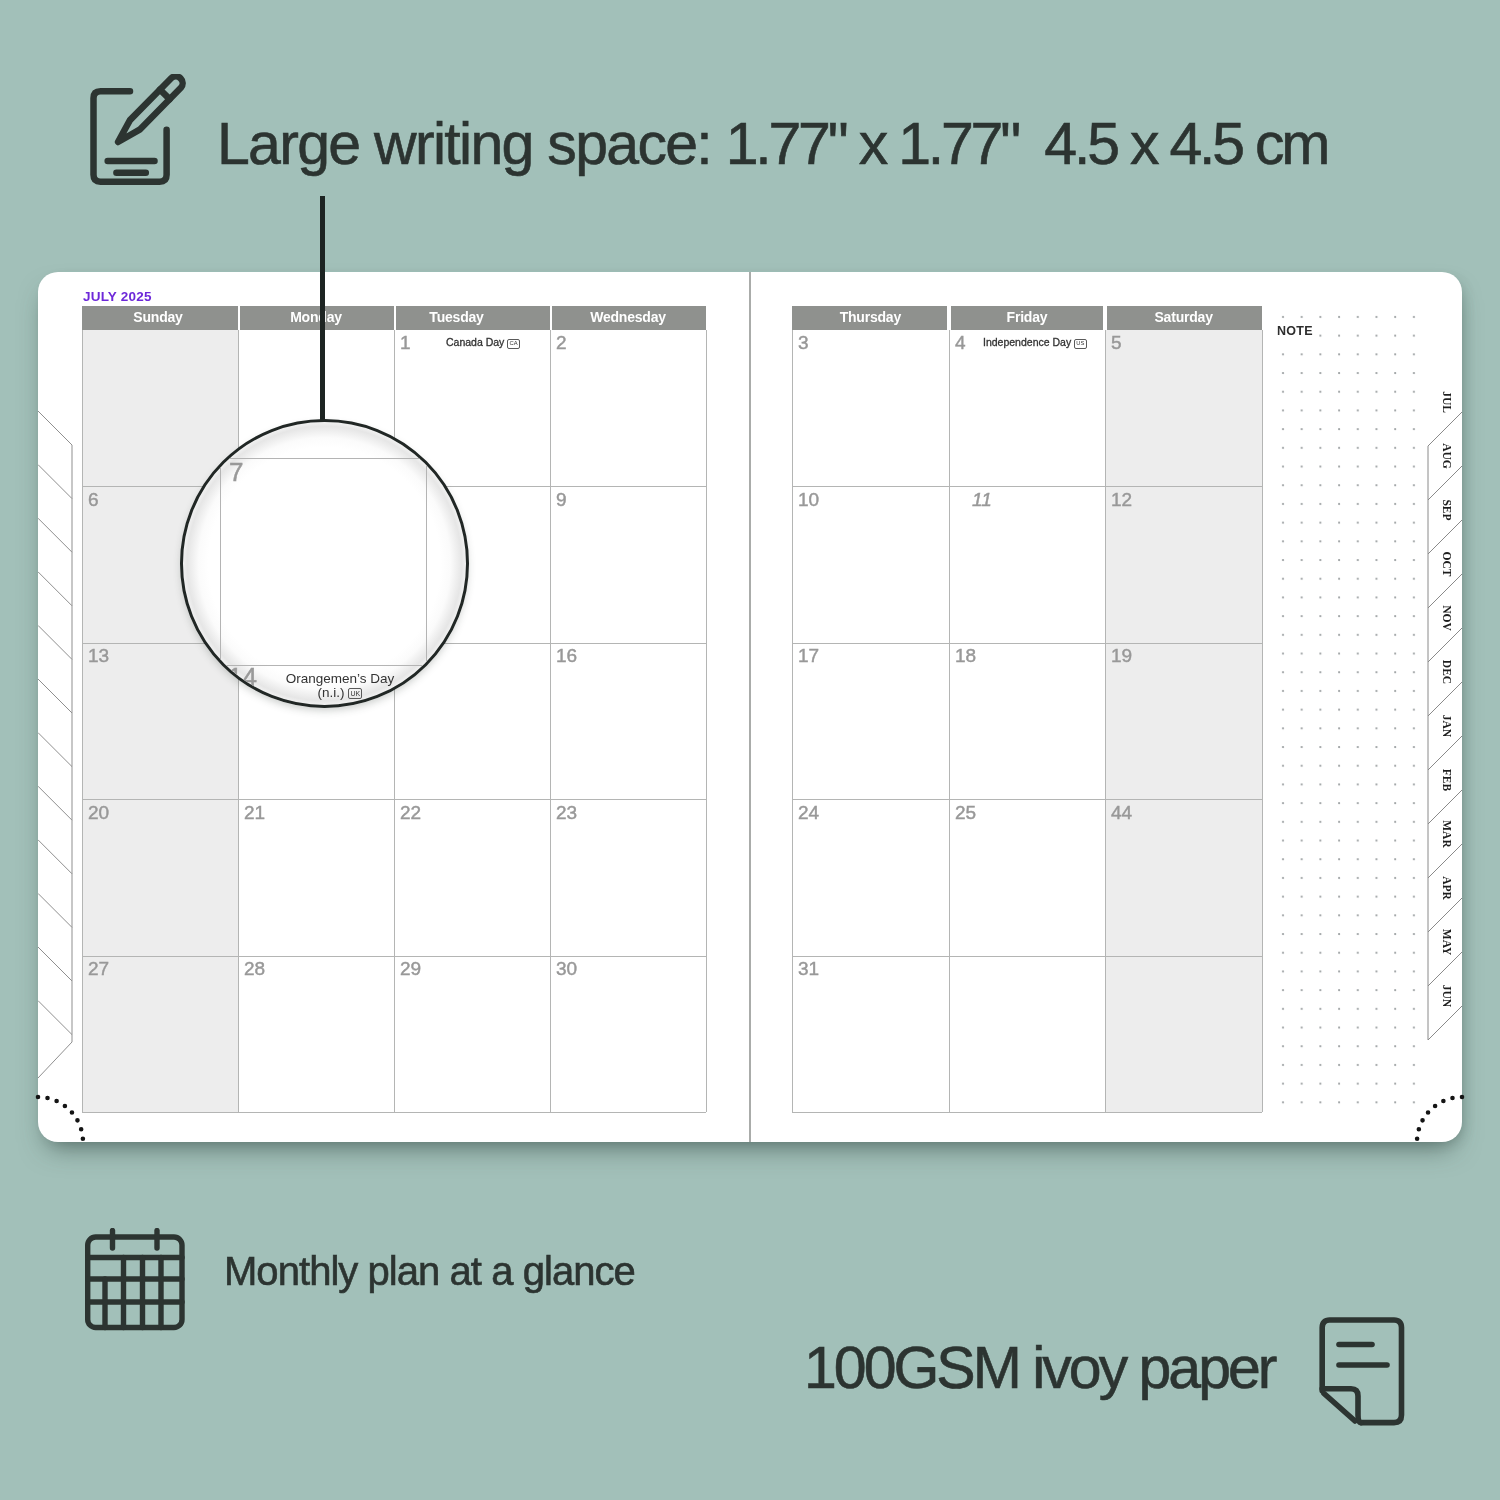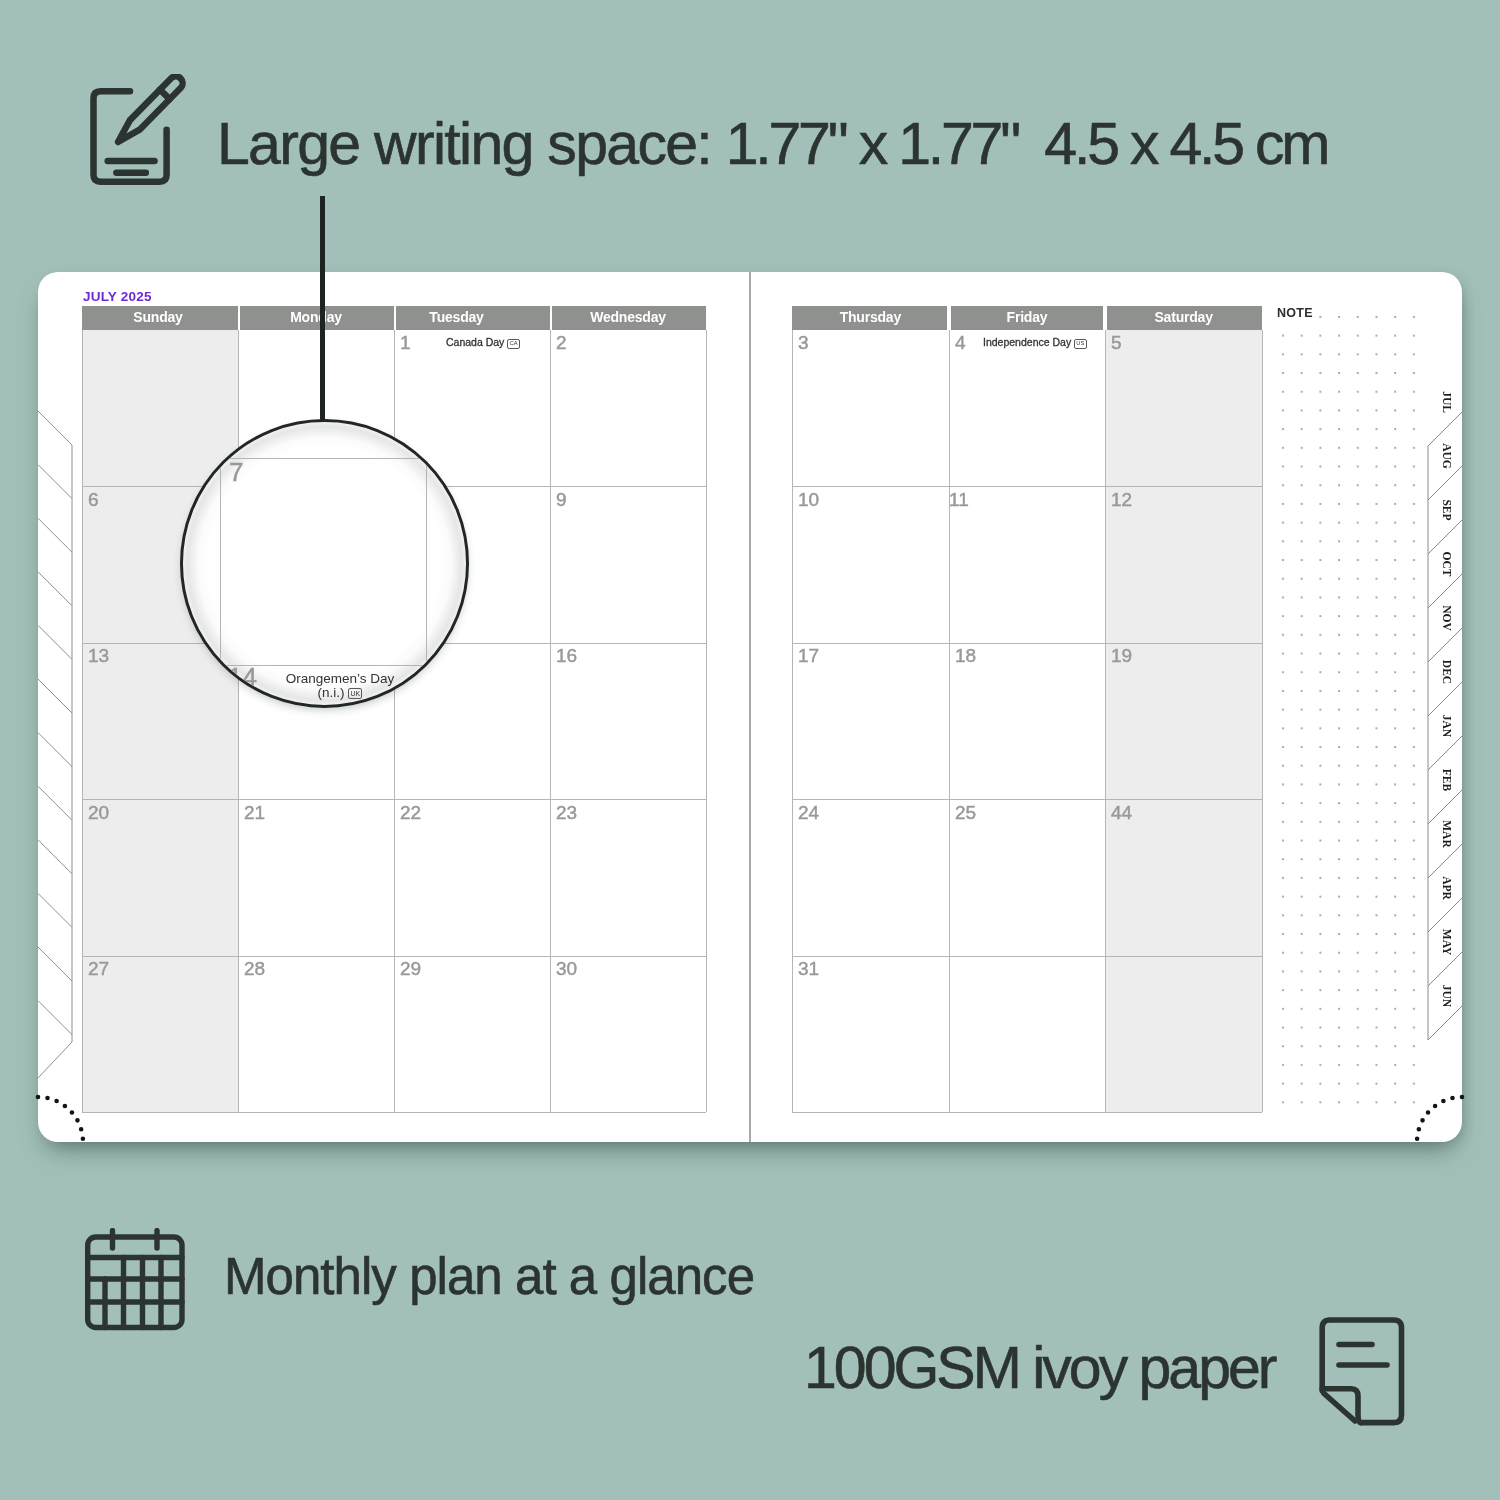--- a/index.html
+++ b/index.html
@@ -113,42 +113,42 @@
 <div class="abs dn" style="left:244px;top:959px;">28</div>
 <div class="abs dn" style="left:400px;top:959px;">29</div>
 <div class="abs dn" style="left:556px;top:959px;">30</div>
 
 <div class="abs hol" style="left:446px;top:337px;">Canada Day <span class="tag">CA</span></div>
 
 <div class="abs dn" style="left:798px;top:333px;">3</div>
 <div class="abs dn" style="left:955px;top:333px;">4</div>
 <div class="abs dn" style="left:1111px;top:333px;">5</div>
 <div class="abs dn" style="left:798px;top:490px;">10</div>
-<div class="abs dn" style="left:949px;top:490px;">11</div>
+<div class="abs dn" style="left:972px;top:490px;font-style:italic;">11</div>
 <div class="abs dn" style="left:1111px;top:490px;">12</div>
 <div class="abs dn" style="left:798px;top:646px;">17</div>
 <div class="abs dn" style="left:955px;top:646px;">18</div>
 <div class="abs dn" style="left:1111px;top:646px;">19</div>
 <div class="abs dn" style="left:798px;top:802.5px;">24</div>
 <div class="abs dn" style="left:955px;top:802.5px;">25</div>
 <div class="abs dn" style="left:1111px;top:802.5px;">44</div>
 <div class="abs dn" style="left:798px;top:959px;">31</div>
 
 <div class="abs hol" style="left:983px;top:337px;">Independence Day <span class="tag">US</span></div>
 
 <svg class="abs" style="left:1276px;top:310px;z-index:1;" width="148" height="800" viewBox="0 0 148 800">
   <defs>
     <pattern id="dg" width="18.7" height="18.7" patternUnits="userSpaceOnUse">
       <circle cx="7" cy="7" r="1.1" fill="#9a9ea0"></circle>
     </pattern>
   </defs>
   <rect width="148" height="800" fill="url(#dg)"></rect>
 </svg>
 
-<div class="abs" style="left:1277px;top:305px;font-size:12.5px;font-weight:bold;color:#2e2e2e;background:#fff;padding:1px 3px 1px 0;z-index:2;letter-spacing:0.3px;">NOTE</div>
+<div class="abs" style="left:1277px;top:323px;font-size:12.5px;font-weight:bold;color:#2e2e2e;background:#fff;padding:1px 3px 1px 0;z-index:2;letter-spacing:0.3px;">NOTE</div>
 
 <svg class="abs" style="left:1414px;top:350px;z-index:3;" width="48" height="700" viewBox="0 0 48 700">
   <g fill="none" stroke="#8a8a8a" stroke-width="1">
     <path d="M14 96 L48 62"></path>
     <path d="M14 96 L14 150 L48 116"></path>
     <path d="M14 150 L14 204 L48 170"></path>
     <path d="M14 204 L14 258 L48 224"></path>
     <path d="M14 258 L14 312 L48 278"></path>
     <path d="M14 312 L14 366 L48 332"></path>
     <path d="M14 366 L14 420 L48 386"></path>
@@ -201,21 +201,21 @@
     <path d="M2.7 29.5 L97 29.5"></path>
     <path d="M2.7 51 L97 51"></path>
     <path d="M2.7 74 L97 74"></path>
     <path d="M20 51 L20 99.5"></path>
     <path d="M38.5 29.5 L38.5 99.5"></path>
     <path d="M57.5 29.5 L57.5 99.5"></path>
     <path d="M76 29.5 L76 99.5"></path>
   </g>
 </svg>
 
-<div class="abs charcoal" id="monthly" style="left:224px;top:1251px;font-size:51px;letter-spacing:-0.95px;white-space:nowrap;line-height:1;">Monthly plan at a glance</div>
+<div class="abs charcoal" id="monthly" style="left:224px;top:1251px;font-size:40px;letter-spacing:-0.95px;white-space:nowrap;line-height:1;">Monthly plan at a glance</div>
 
 <div class="abs charcoal" id="gsm" style="left:804px;top:1339px;font-size:59px;letter-spacing:-3px;white-space:nowrap;line-height:1;">100GSM ivoy paper</div>
 
 <svg class="abs" style="left:1318px;top:1316px;" width="90" height="112" viewBox="0 0 90 112">
   <g fill="none" stroke="#2c3431" stroke-width="5.6" stroke-linecap="round" stroke-linejoin="round">
     <path d="M43 106.6 L76 106.6 Q83.5 106.6 83.5 99 L83.5 11.5 Q83.5 4 76 4 L11.7 4 Q4.2 4 4.2 11.5 L4.2 74.8"></path>
     <path d="M4.2 72.8 L33 72.8 Q40 72.8 40 80 L40 99 Q40 106.6 43 106.6"></path>
     <path d="M6 77.5 L37 105"></path>
     <path d="M21 28.5 L54 28.5"></path>
     <path d="M21 49 L69 49"></path>

